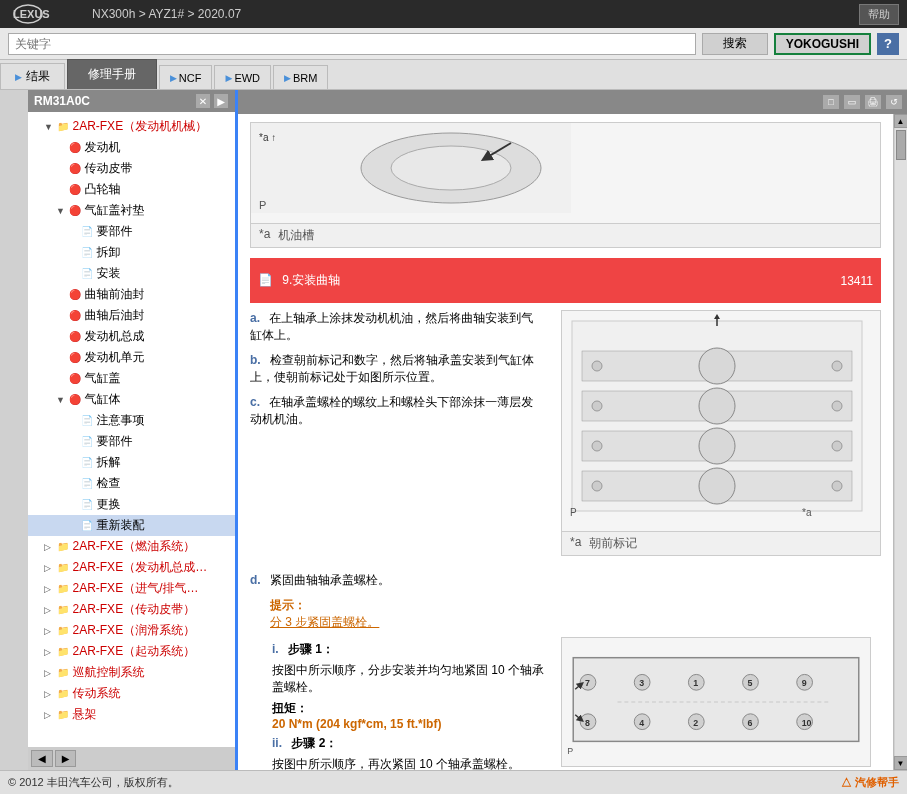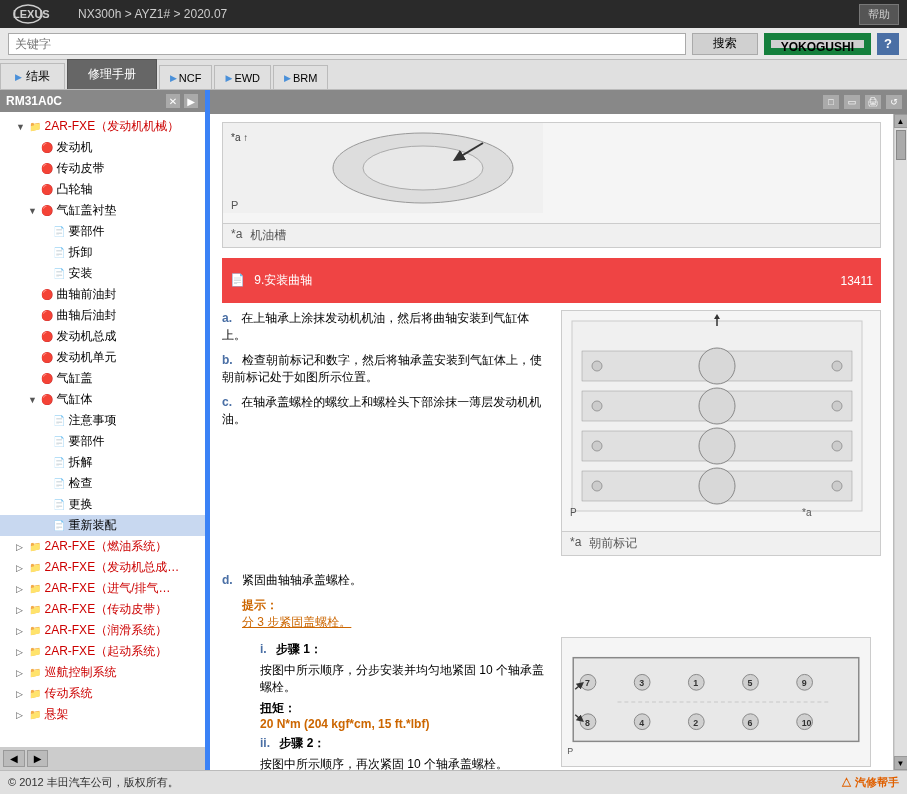--- a/index.html
+++ b/index.html
@@ -10,21 +10,21 @@
       background: #2a2a2a;
       height: 28px;
       display: flex;
       align-items: center;
       padding: 0 8px;
       justify-content: space-between;
     }
     #logo-area {
       display: flex;
       align-items: center;
-      gap: 10px;
+      gap: 24px;
     }
     #lexus-logo {
       width: 60px;
       height: 20px;
     }
     #vehicle-info {
       color: #ccc;
       font-size: 12px;
     }
     #help-btn {
@@ -58,21 +58,21 @@
     #search-btn {
       background: #d0d0d0;
       border: 1px solid #aaa;
       height: 22px;
       padding: 0 20px;
       cursor: pointer;
       font-size: 12px;
     }
     #yokogushi-btn {
       background: #d0d0d0;
-      border: 7px solid #15803d;
+      border: 2px solid #15803d;
       height: 22px;
       padding: 0 10px;
       cursor: pointer;
       font-size: 12px;
       font-weight: bold;
     }
     #help-icon-btn {
       background: #4a6fa5;
       color: white;
       border: none;
@@ -139,23 +139,24 @@
     #main-area {
       display: flex;
       height: calc(794px - 28px - 32px - 30px - 24px);
       background: #d0d0d0;
     }
 
     
     #left-panel {
       width: 210px;
       background: #5eead4;
-      border-right: 5px solid #3b82f6;
+      border-right: 3px solid #3b82f6;
       display: flex;
       flex-direction: column;
+      margin-left: 28px;
     }
     #panel-header {
       background: #888;
       color: white;
       padding: 3px 6px;
       display: flex;
       align-items: center;
       justify-content: space-between;
       font-size: 12px;
       font-weight: bold;
@@ -330,21 +331,21 @@
       color: #cc6600;
       font-weight: bold;
       font-size: 12px;
     }
     .hint-link {
       color: #cc6600;
       text-decoration: underline;
       font-size: 12px;
     }
     .substep {
-      margin: 4px 0 4px 38px;
+      margin: 4px 0 4px 22px;
     }
     .substep-label {
       color: #4a6fa5;
       font-weight: bold;
       margin-right: 6px;
     }
     .torque-value {
       color: #cc6600;
       font-weight: bold;
       font-size: 12px;

